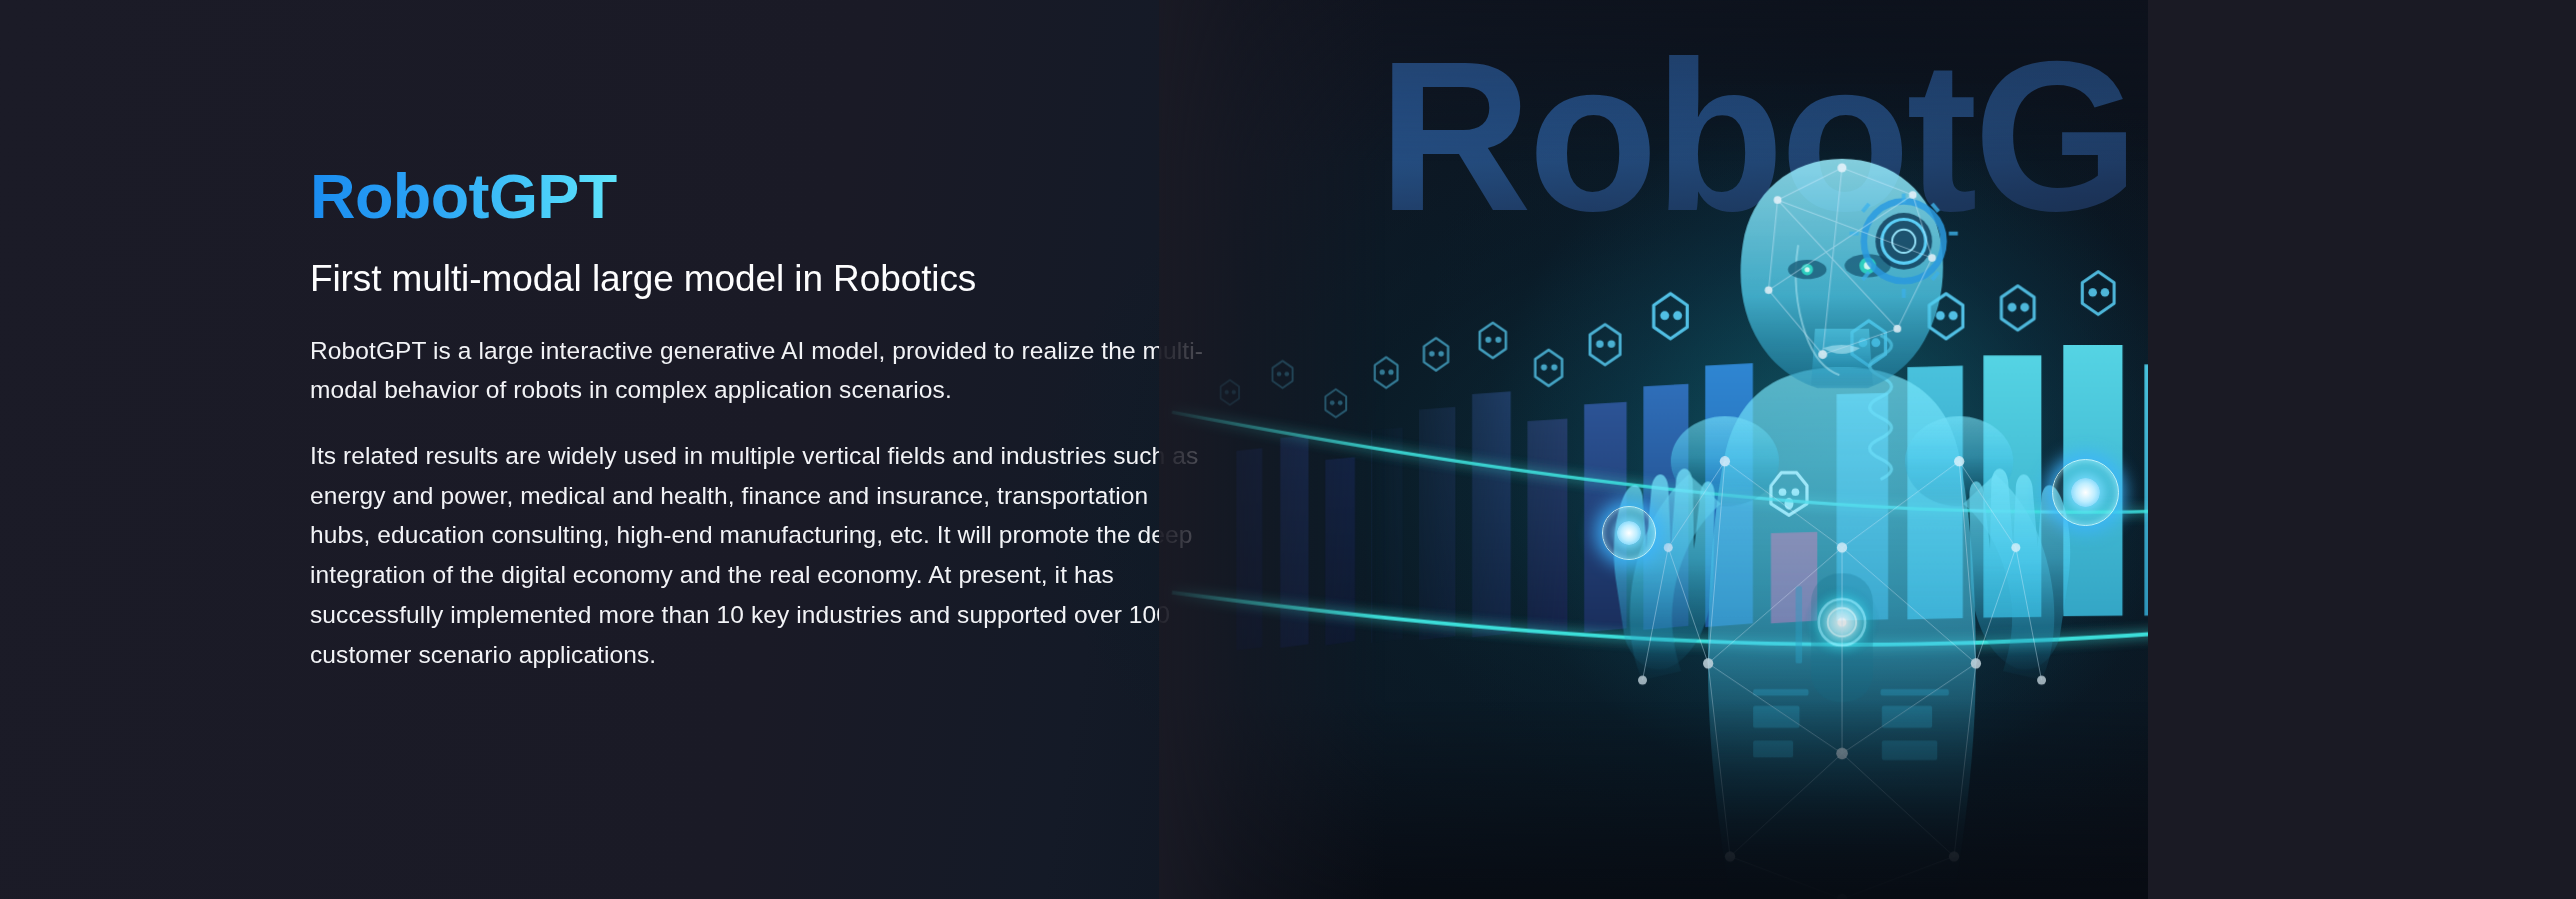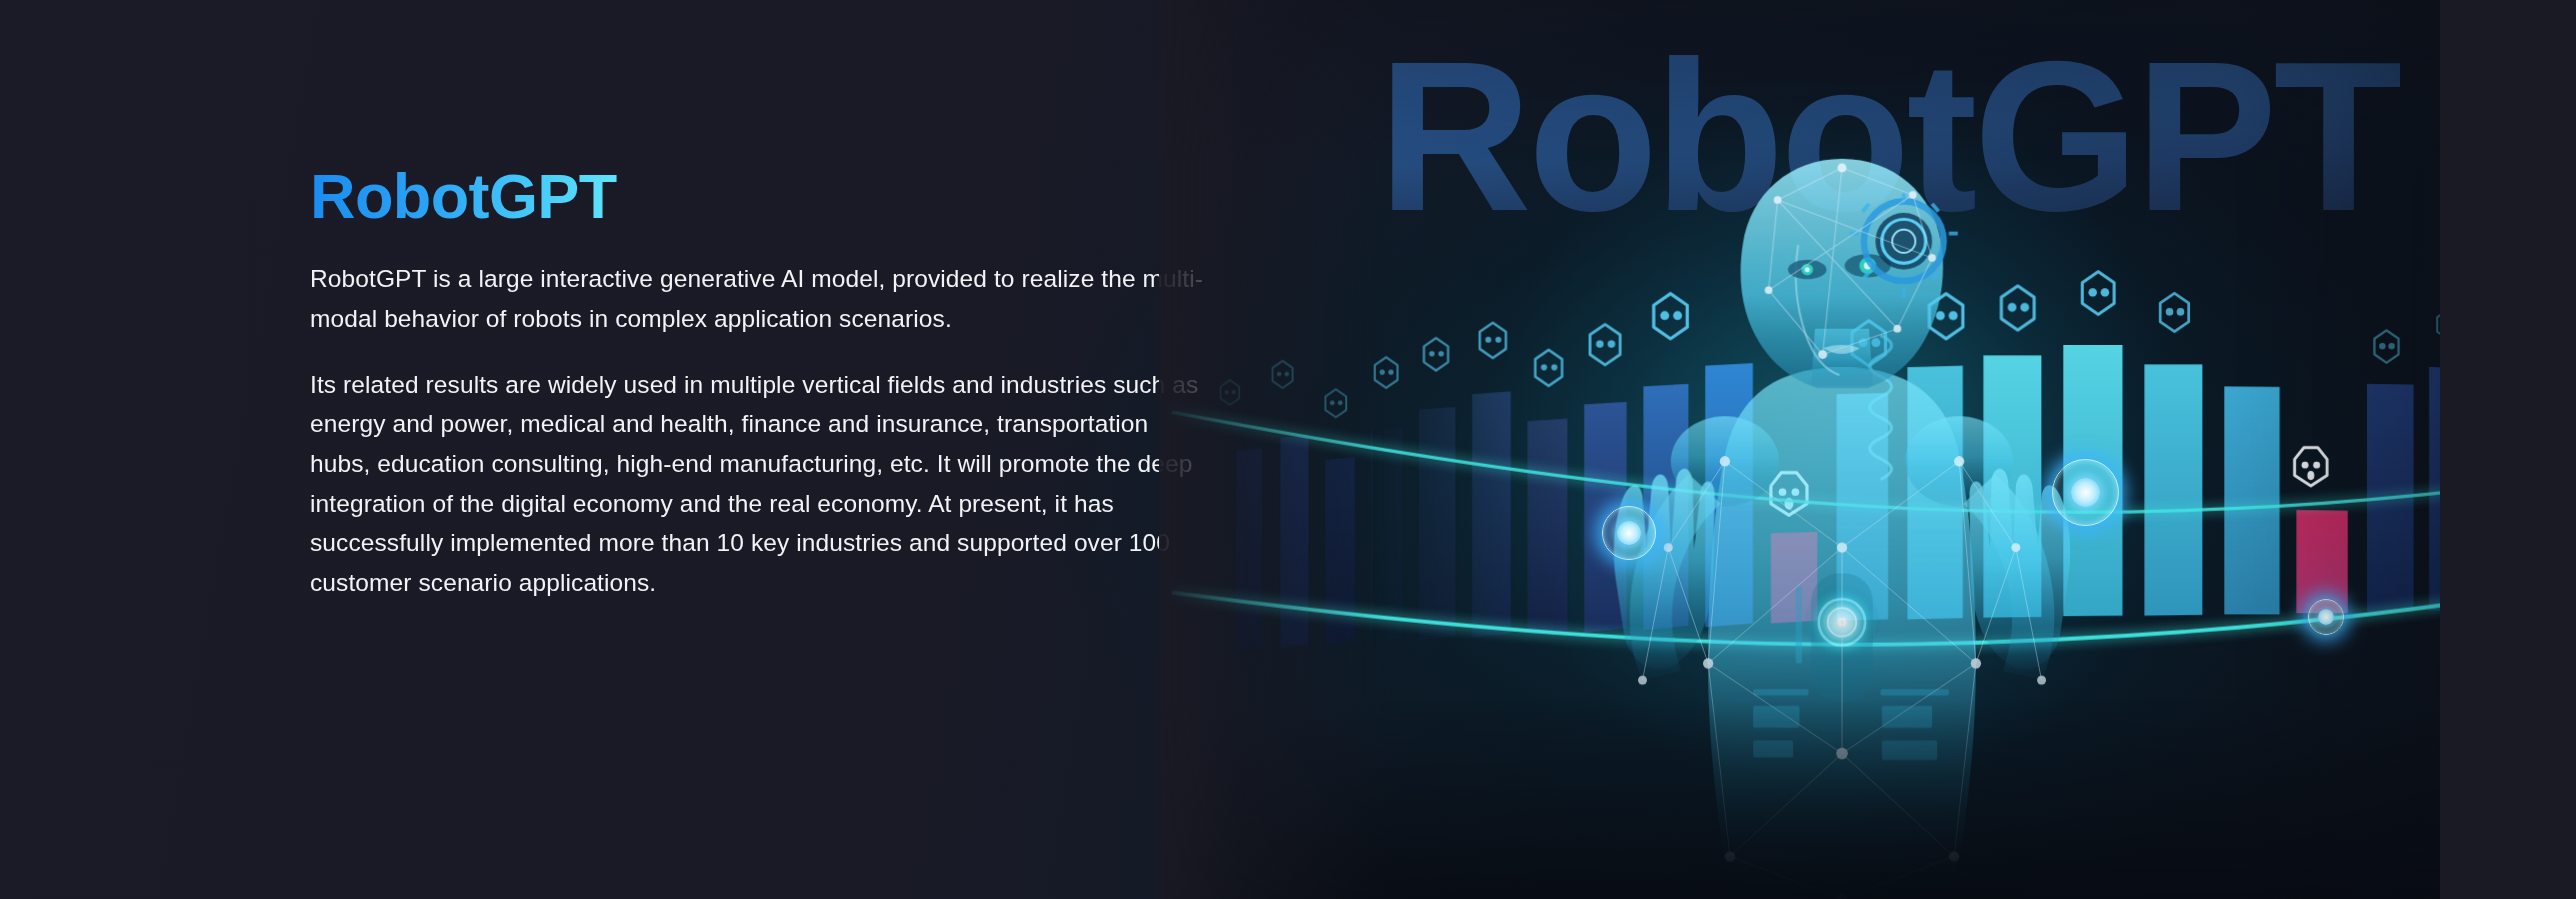--- a/index.html
+++ b/index.html
@@ -7,21 +7,21 @@
   html,body { width:2576px; height:899px; overflow:hidden; }
   body {
     background:#1a1a24;
     font-family:"Liberation Sans", sans-serif;
     position:relative;
   }
 
   
   .banner {
     position:absolute; inset:0;
-    width:2440px; height:899px;
+    width:2148px; height:899px;
     background:
       radial-gradient(ellipse 902px 580px at 1739px 489px, rgba(10,46,58,0.95) 0%, rgba(9,30,42,0.6) 45%, rgba(20,22,34,0) 78%),
       linear-gradient(100deg, #1b1b27 0%, #1a1a26 38%, #141a27 52%, #0d1622 64%, #0a131e 80%, #0c121c 100%);
     overflow:hidden;
   }
 
   
   .copy {
     position:absolute;
     left:310px; top:164px;
@@ -140,20 +140,21 @@
       linear-gradient(180deg, rgba(16,18,28,0.55) 0%, rgba(0,0,0,0) 18%);
   }
 </style>
 </head>
 <body>
 
 <div class="banner">
 
   <div class="copy">
     <div class="brand-title">RobotGPT</div>
+    <div class="tagline">First multi-modal large model in Robotics</div>
     <div class="body-copy">
       <p>RobotGPT is a large interactive generative AI model, provided to realize the multi-modal behavior of robots in complex application scenarios.</p>
       <p>Its related results are widely used in multiple vertical fields and industries such as energy and power, medical and health, finance and insurance, transportation hubs, education consulting, high-end manufacturing, etc. It will promote the deep integration of the digital economy and the real economy. At present, it has successfully implemented more than 10 key industries and supported over 100 customer scenario applications.</p>
     </div>
   </div>
 
   <div class="visual">
 
     <div class="ghost-word">RobotGPT</div>
 

